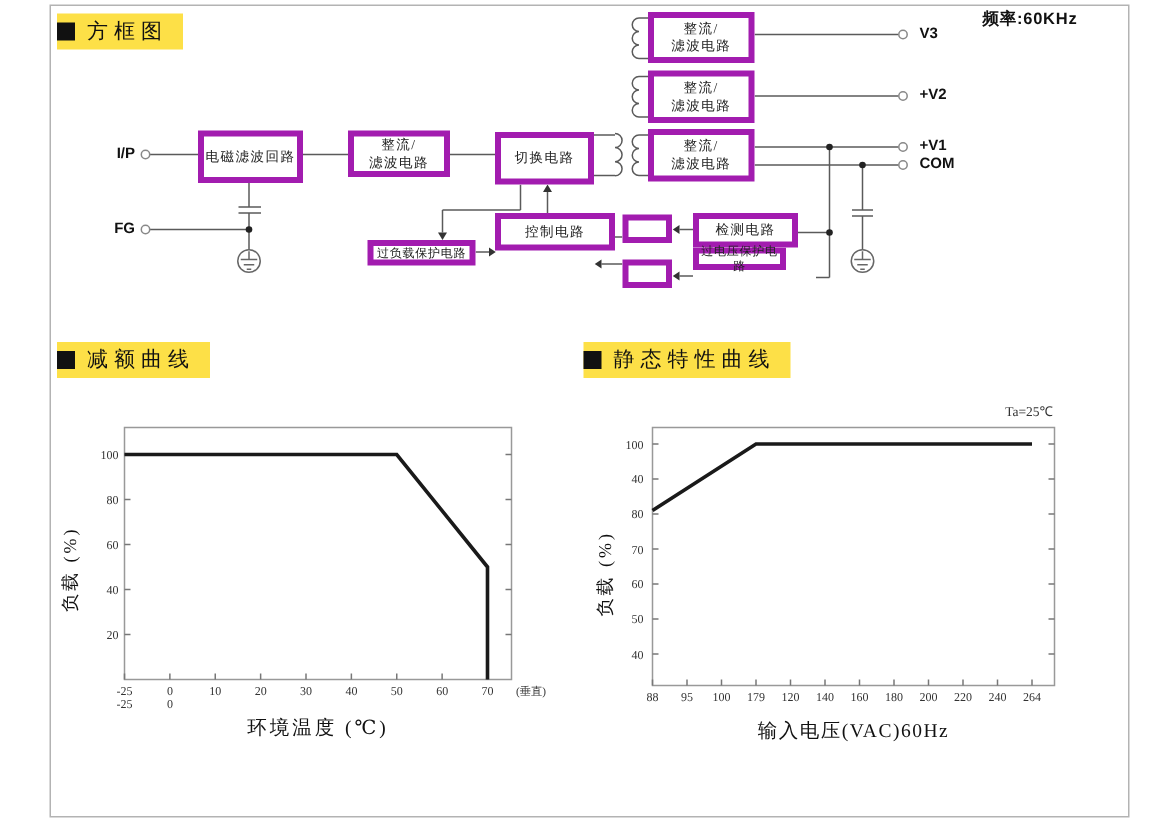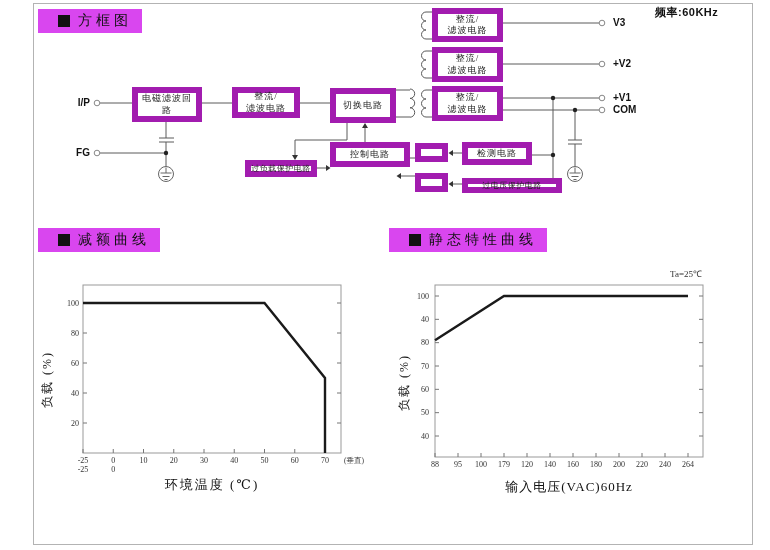--- a/index.html
+++ b/index.html
@@ -1,25 +1,25 @@
 <!DOCTYPE html>
 <html><head>
 <meta charset="utf-8">
 <style>
   html,body{margin:0;padding:0;background:#fff;}
   #root{position:relative;width:770px;height:550px;background:#ffffff;overflow:hidden;
         font-family:"Liberation Sans","DejaVu Sans",sans-serif;color:#1c1c1c;}
   .abs{position:absolute;}
   .cn{font-family:"Liberation Serif","DejaVu Serif",serif;}
   #frame{position:absolute;left:33px;top:3px;width:718px;height:540px;border:1px solid #b3b3b3;}
-  .sec-h{position:absolute;display:inline-flex;align-items:center;background:#d946ef;
-         padding:3px 10px 3px 20px;}
+  .sec-h{position:absolute;display:inline-flex;align-items:center;background:#fde047;
+         padding:3px 10px 3px 0;}
   .sec-h .sq{width:12px;height:12px;background:#111;display:inline-block;margin-right:8px;}
   .sec-h .t{font-size:14px;letter-spacing:4px;color:#111;}
-  .blk{position:absolute;border:6px solid #a21caf;background:#fff;display:flex;
+  .blk{position:absolute;border:4px solid #a21caf;background:#fff;display:flex;
        flex-direction:column;align-items:center;justify-content:center;text-align:center;
        font-size:9px;line-height:1.25;letter-spacing:1px;color:#222;box-sizing:border-box;}
   .blk.small{font-size:8px;letter-spacing:0.5px;}
   .term{position:absolute;font-size:10px;font-weight:700;color:#111;}
   .term.r{text-align:right;}
   .freq{position:absolute;font-size:11px;font-weight:600;color:#111;letter-spacing:0.5px;}
   .ticklab{position:absolute;font-size:8px;color:#333;font-family:Liberation Serif, serif;}
   .xlab{text-align:center;}
   .ylab{text-align:right;}
   .axis-title{position:absolute;font-size:13px;letter-spacing:2px;color:#111;text-align:center;}
@@ -181,21 +181,21 @@
     <span>过负载保护电路</span>
   </div>
   <div class="blk cn" style="left:330px;top:142px;width:80px;height:25px;">
     <span>控制电路</span>
   </div>
   <div class="blk" style="left:415px;top:143px;width:33px;height:19px;"></div>
   <div class="blk" style="left:415px;top:173px;width:33px;height:19px;"></div>
   <div class="blk cn" style="left:462px;top:142px;width:70px;height:23px;">
     <span>检测电路</span>
   </div>
-  <div class="blk cn small" style="left:462px;top:178px;width:100px;height:15px;">
+  <div class="blk cn small" style="left:462px;top:165px;width:62px;height:15px;">
     <span>过电压保护电路</span>
   </div>
 
   <div class="term r" style="left:60px;top:97px;width:30px;">I/P</div>
   <div class="term r" style="left:60px;top:147px;width:30px;">FG</div>
   <div class="term" style="left:613px;top:17px;">V3</div>
   <div class="term" style="left:613px;top:58px;">+V2</div>
   <div class="term" style="left:613px;top:92px;text-align:center;">+V1</div>
   <div class="term" style="left:613px;top:104px;">COM</div>
 

